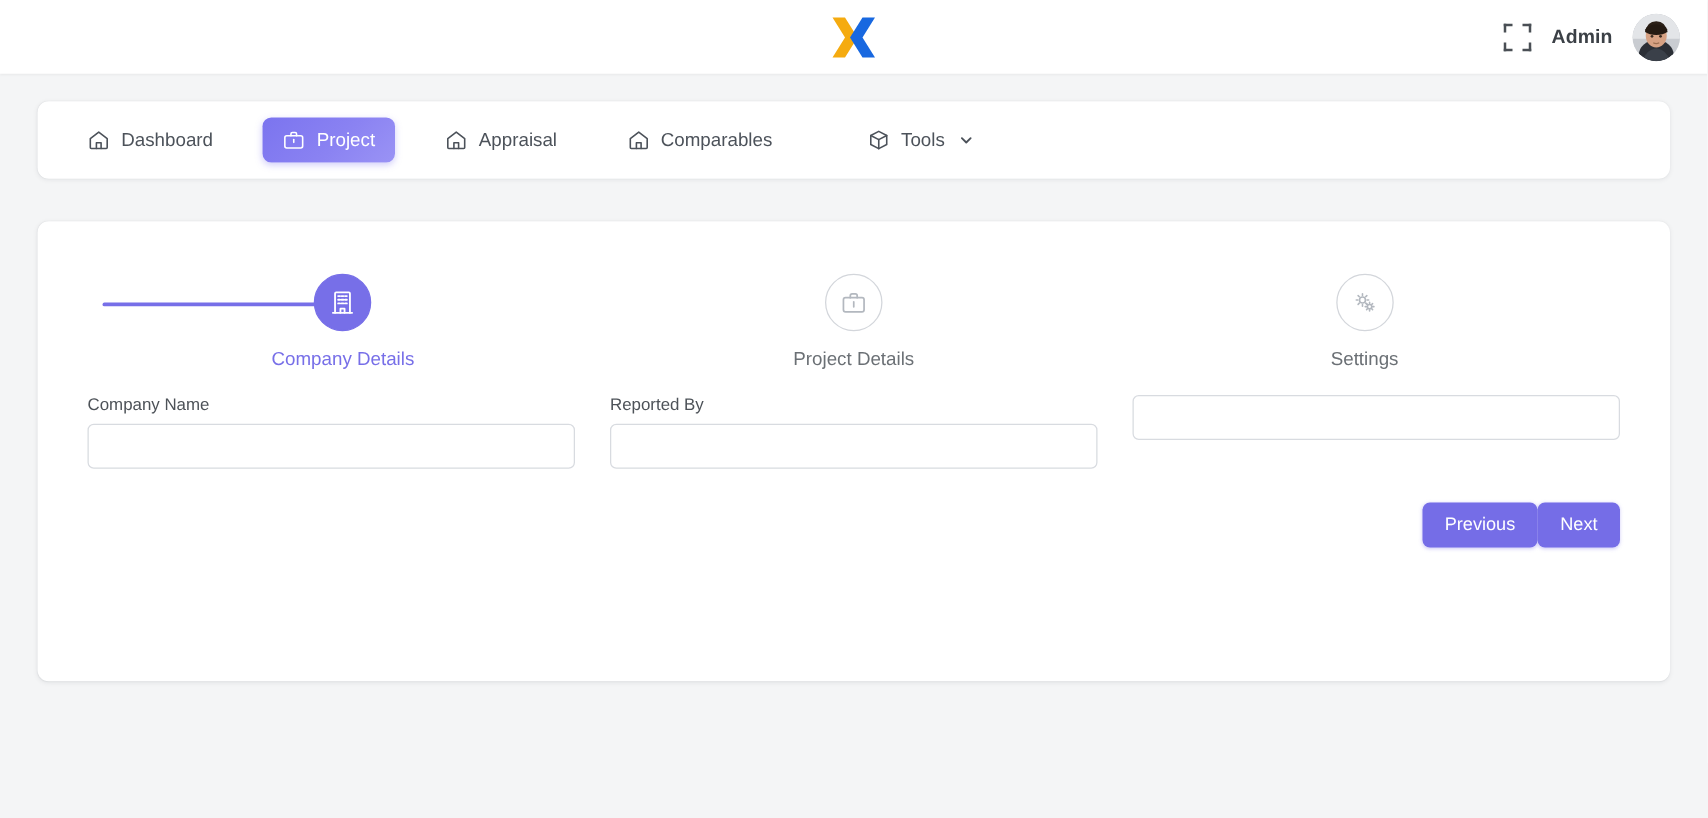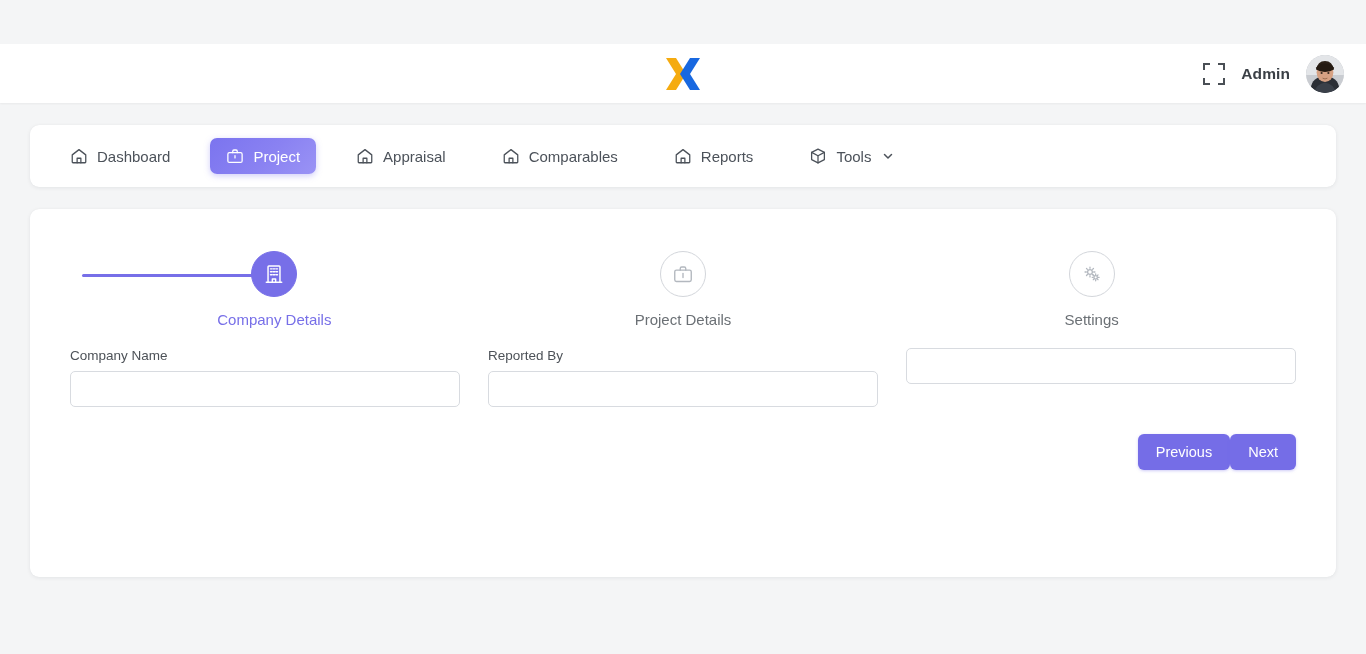--- a/index.html
+++ b/index.html
@@ -13,21 +13,20 @@
 
   
   .topbar {
     position: relative;
     height: 59px;
     background: #ffffff;
     display: flex;
     align-items: center;
     justify-content: center;
     box-shadow: 0 1px 2px rgba(0,0,0,0.05);
-    margin-top: 44px;
   }
   .logo {
     width: 42px; height: 44px;
     position: relative;
     display: block;
   }
   .topbar-right {
     position: absolute;
     right: 22px;
     top: 0; bottom: 0;
@@ -76,21 +75,21 @@
     box-shadow: 0 1px 4px rgba(16,24,40,0.07), 0 0 1px rgba(16,24,40,0.06);
   }
 
   
   .navcard {
     height: 62px;
     display: flex;
     align-items: center;
     padding: 0 24px;
     gap: 4px;
-    margin-bottom: 22px;
+    margin-bottom: 34px;
   }
   .navitem {
     display: flex;
     align-items: center;
     gap: 9px;
     padding: 9px 16px;
     border-radius: 7px;
     color: #4c525a;
     font-size: 15px;
     cursor: pointer;
@@ -301,29 +300,20 @@
         <svg viewBox="0 0 24 24" fill="none" stroke="#4c525a" stroke-width="1.7" stroke-linecap="round" stroke-linejoin="round">
             <path d="M3 10.5 L12 3.5 L21 10.5 V20 a1 1 0 0 1-1 1H4a1 1 0 0 1-1-1z"></path>
             <path d="M9.5 21v-6h5v6"></path>
           </svg>
       </span>
       <span>Comparables</span>
     </div>
 
     <div class="navgap"></div>
 
-    <div class="navitem">
-      <span class="nicon">
-        <svg viewBox="0 0 24 24" fill="none" stroke="#4c525a" stroke-width="1.7" stroke-linecap="round" stroke-linejoin="round">
-            <path d="M3 10.5 L12 3.5 L21 10.5 V20 a1 1 0 0 1-1 1H4a1 1 0 0 1-1-1z"></path>
-            <path d="M9.5 21v-6h5v6"></path>
-          </svg>
-      </span>
-      <span>Reports</span>
-    </div>
 
     <div class="navgap"></div>
 
     <div class="navitem">
       <span class="nicon">
         <svg viewBox="0 0 24 24" fill="none" stroke="#4c525a" stroke-width="1.7" stroke-linecap="round" stroke-linejoin="round">
             <path d="M12 2.8 L20.5 7.2 V16.8 L12 21.2 L3.5 16.8 V7.2 Z"></path>
             <path d="M3.5 7.2 L12 11.6 L20.5 7.2"></path>
             <path d="M12 11.6 V21.2"></path>
           </svg>

